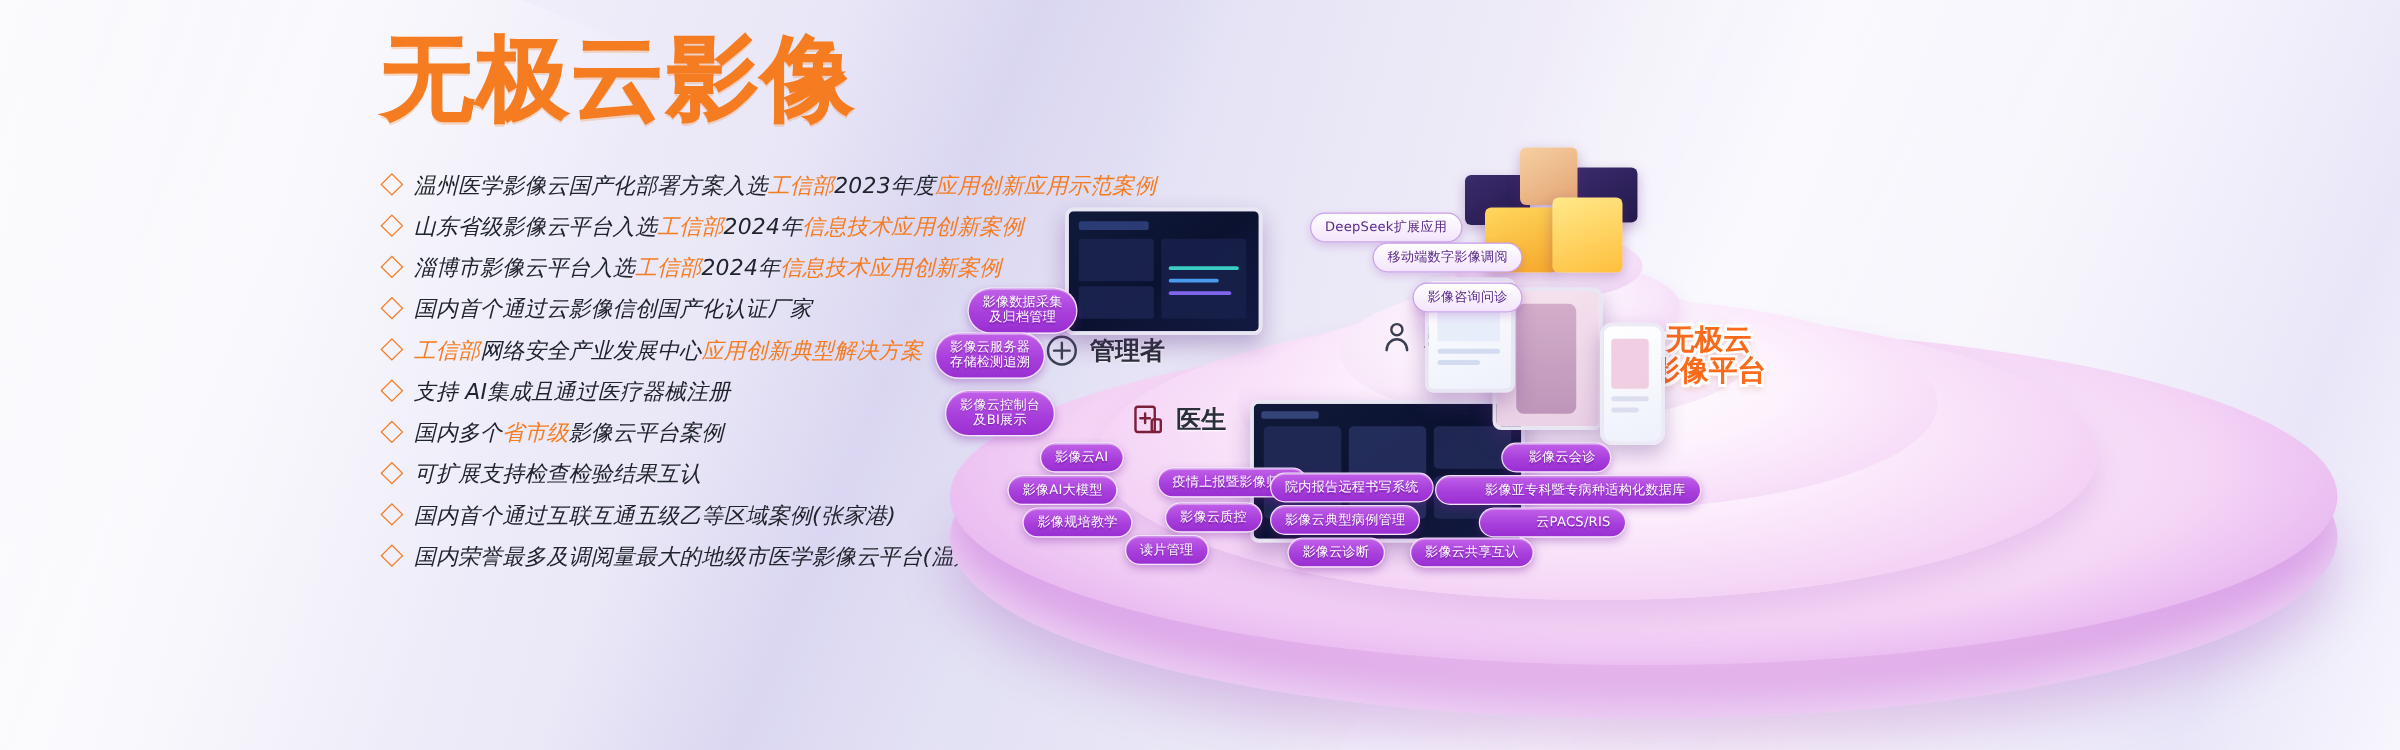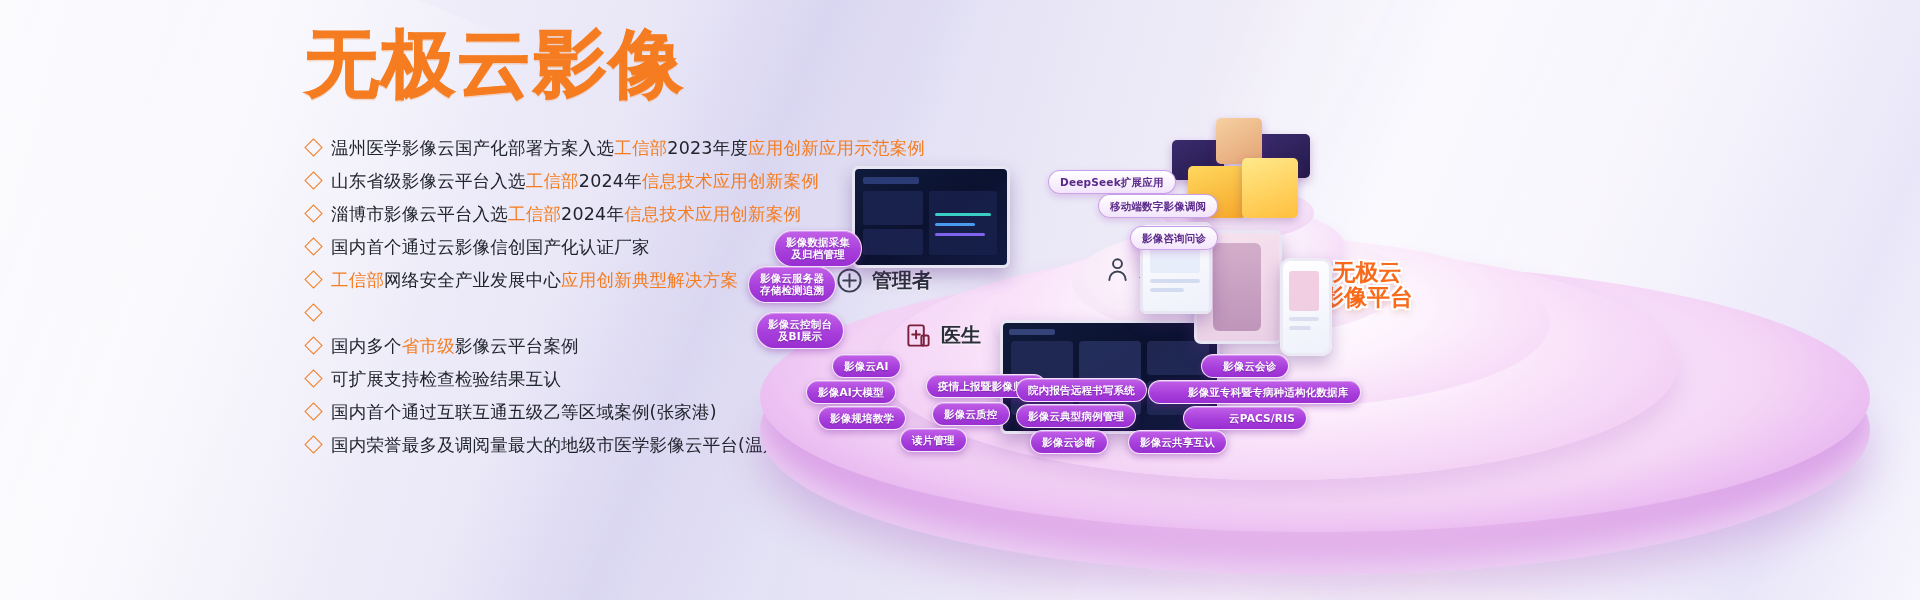--- a/index.html
+++ b/index.html
@@ -36,21 +36,21 @@
     text-shadow:0 2px 0 rgba(245,124,32,.25);
     white-space:nowrap;
   }
   #bullets{position:absolute;left:305px;top:131px;width:640px;}
   .blt{display:flex;align-items:center;height:33px;white-space:nowrap;}
   .dia{
     flex:0 0 auto;width:11px;height:11px;margin-right:11px;margin-left:2px;
     border:1.8px solid #f57c20;transform:rotate(45deg);
   }
   .btxt{font-size:17.5px;color:#20242c;letter-spacing:.2px;
-        font-family:"DejaVu Sans","Liberation Sans",sans-serif;}
+        font-family:"DejaVu Sans","Liberation Sans",sans-serif;font-style:italic;}
   .btxt .o{color:#f57c20;}
 
   
   #diagram{position:absolute;left:700px;top:130px;width:1220px;height:470px;}
   .disc{position:absolute;border-radius:50%;}
   
   .d-outer{
     left:60px;top:155px;width:1110px;height:290px;
     background:radial-gradient(ellipse at 50% 35%, #f6dcf6 0%, #efc4ef 40%, #dba3e8 70%, #c77fe0 100%);
     box-shadow:0 22px 40px rgba(150,60,180,.25), inset 0 -14px 26px rgba(255,255,255,.5);
@@ -106,21 +106,21 @@
   .role .rlabel{font-size:20px;font-weight:bold;color:#2a2f3a;
     font-family:"DejaVu Sans","Liberation Sans",sans-serif;
     text-shadow:0 1px 2px rgba(255,255,255,.95);}
   .ricon{width:27px;height:27px;display:block;}
   .role-admin{left:136px;top:137px;align-items:flex-end;} 
   .role-doctor{left:205px;top:192px;}
 
   
   .pill{
     position:absolute;border-radius:999px;text-align:center;color:#fff;
-    font-size:10.5px;line-height:1.18;font-weight:bold;letter-spacing:.2px;
+    font-size:10.5px;line-height:1.18;font-weight:normal;letter-spacing:.2px;
     padding:5px 11px;white-space:nowrap;
     font-family:"DejaVu Sans","Liberation Sans",sans-serif;
     background:linear-gradient(180deg,#c160e8 0%, #a83fdc 55%, #9a2fd2 100%);
     border:1.5px solid rgba(255,255,255,.85);
     box-shadow:0 3px 7px rgba(120,30,160,.35), inset 0 1px 0 rgba(255,255,255,.35);
     text-shadow:0 1px 1px rgba(90,20,130,.55);
   }
   .pill.lite{
     background:linear-gradient(180deg,#ffffff 0%, #f3e4fb 100%);
     color:#5a2a8a;border:1.5px solid rgba(190,140,230,.8);
@@ -165,20 +165,21 @@
         <div class="blt">
           <span class="dia"></span>
           <span class="btxt"><span>国内首个通过云影像信创国产化认证厂家</span></span>
         </div>
         <div class="blt">
           <span class="dia"></span>
           <span class="btxt"><span class="o">工信部</span><span>网络安全产业发展中心</span><span class="o">应用创新典型解决方案</span></span>
         </div>
         <div class="blt">
           <span class="dia"></span>
+          <span class="btxt"><span>支持 AI集成且通过医疗器械注册</span></span>
         </div>
         <div class="blt">
           <span class="dia"></span>
           <span class="btxt"><span>国内多个</span><span class="o">省市级</span><span>影像云平台案例</span></span>
         </div>
         <div class="blt">
           <span class="dia"></span>
           <span class="btxt"><span>可扩展支持检查检验结果互认</span></span>
         </div>
         <div class="blt">

